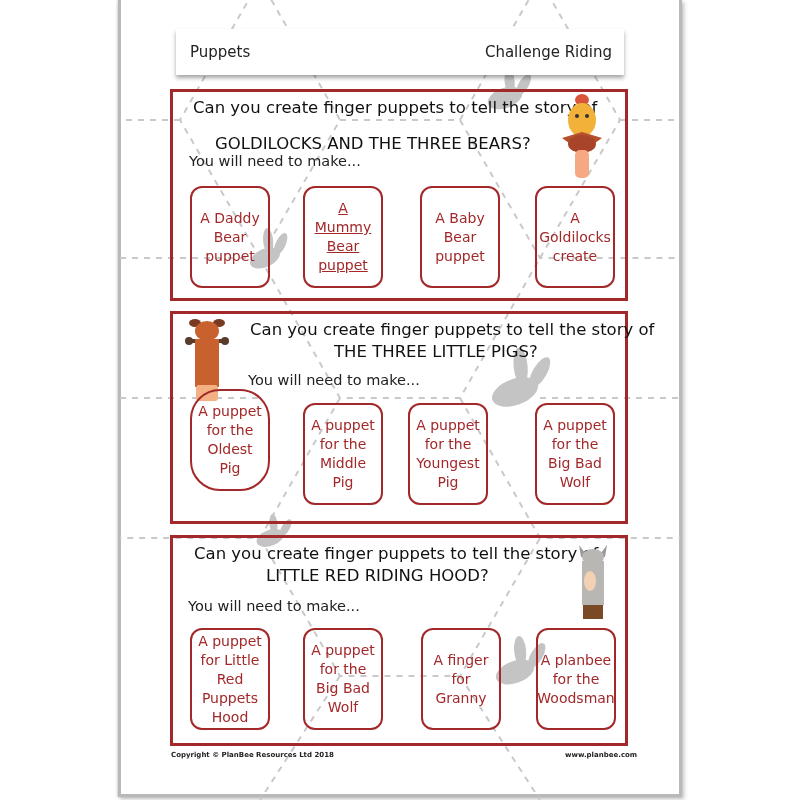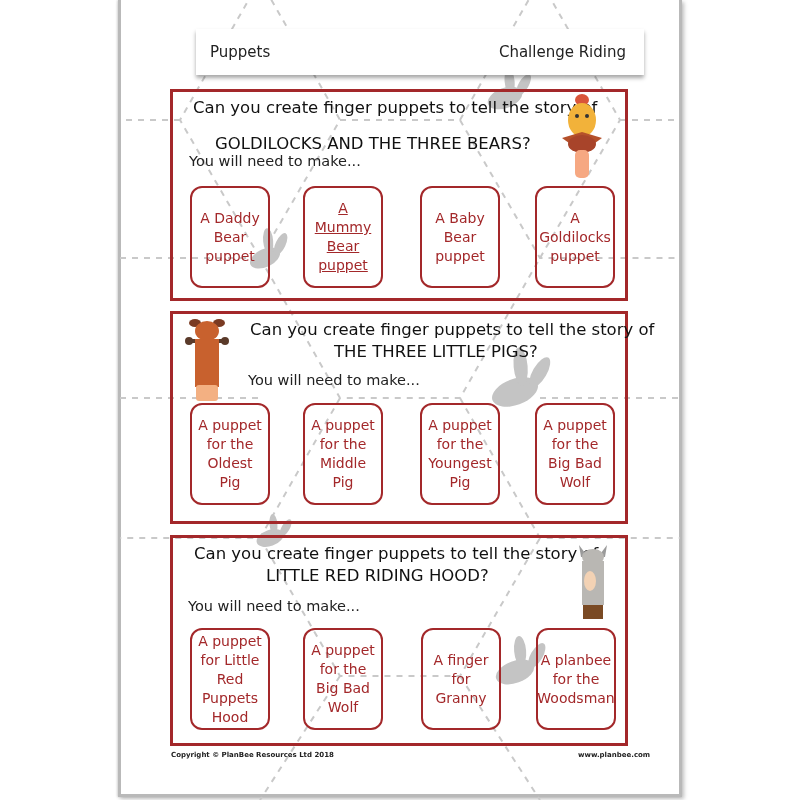--- a/index.html
+++ b/index.html
@@ -12,39 +12,39 @@
       background: #ffffff;
       border-left: 3px solid #b9b9b9; border-right: 3px solid #b9b9b9; border-bottom: 3px solid #b9b9b9;
       box-shadow: 2px 2px 4px rgba(0,0,0,0.25), -1px 0 2px rgba(0,0,0,0.15);
       box-sizing: border-box;
     }
     .watermark { position: absolute; left: 0; top: 0; width: 800px; height: 800px; pointer-events: none; }
     .header {
       position: absolute; left: 176px; top: 29px; width: 448px; height: 46px;
       background: #fff; box-shadow: 0 3px 4px rgba(0,0,0,0.35);
       display: flex; justify-content: space-between; align-items: center;
-      padding: 0 18px 0 14px; box-sizing: border-box;
-      font-size: 15px; color: #222; margin-left: 20px;
+      padding: 0 12px 0 14px; box-sizing: border-box;
+      font-size: 15px; color: #222;
     }
     .panel {
       position: absolute; left: 170px; width: 458px;
       border: 3px solid #a3282a; box-sizing: border-box; background: transparent;
     }
     .q { position: absolute; color: #111; font-size: 16.5px; line-height: 20px; white-space: nowrap; }
     .need { position: absolute; font-size: 14.5px; color: #222; white-space: nowrap; }
     .card {
       position: absolute; width: 80px; height: 102px;
       border: 2px solid #a3282a; border-radius: 12px; box-sizing: border-box;
       display: flex; align-items: center; justify-content: center; text-align: center;
       color: #a3282a; font-size: 14px; line-height: 19px; padding: 2px 3px;
     }
     .puppet { position: absolute; }
     .footer-l, .footer-r { position: absolute; top: 751px; font-size: 7px; font-weight: bold; color: #222; }
     .footer-l { left: 171px; }
-    .footer-r { left: 578px; }
+    .footer-r { left: 565px; }
   </style>
 </head>
 <body>
 
 <div class="sheet"></div>
 
 <svg class="watermark" viewBox="0 0 800 800">
   <g stroke="#c9c9c9" stroke-width="2" stroke-dasharray="6,6" fill="none">
     <polyline points="120,258 260,258 340,120 260,-20"></polyline>
     <polyline points="340,120 460,120 540,-20"></polyline>
@@ -106,39 +106,39 @@
   <ellipse cx="24" cy="28" rx="14" ry="17" fill="#f2b23a"></ellipse>
   <circle cx="19" cy="24" r="2" fill="#333"></circle>
     <circle cx="29" cy="24" r="2" fill="#333"></circle>
   <polygon points="4,46 24,40 44,46 30,56 18,56" fill="#b5502a"></polygon>
   <ellipse cx="24" cy="52" rx="14" ry="9" fill="#a8442a"></ellipse>
   <rect x="17" y="58" width="14" height="28" rx="5" fill="#f6a882"></rect>
 </svg>
 <div class="card" style="left:190px;top:186px;">A Daddy Bear puppet</div>
 <div class="card" style="left:303px;top:186px;text-decoration:underline;">A Mummy Bear puppet</div>
 <div class="card" style="left:420px;top:186px;">A Baby Bear puppet</div>
-<div class="card" style="left:535px;top:186px;">A Goldilocks puppet</div>
+<div class="card" style="left:535px;top:186px;">A Goldilocks create</div>
 
 <div class="panel" style="top:311px;height:213px;"></div>
 <div class="q" style="left:250px;top:320px;">Can you create finger puppets to tell the story of</div>
 <div class="q" style="left:334px;top:342px;">THE THREE LITTLE PIGS?</div>
 <div class="need" style="left:248px;top:372px;">You will need to make...</div>
 <svg class="puppet" style="left:185px;top:315px;" width="44" height="90" viewBox="0 0 44 90">
   <ellipse cx="10" cy="8" rx="6" ry="4" fill="#7a3a22"></ellipse>
   <ellipse cx="34" cy="8" rx="6" ry="4" fill="#7a3a22"></ellipse>
   <ellipse cx="22" cy="16" rx="12" ry="10" fill="#c8612e"></ellipse>
   <rect x="4" y="24" width="36" height="4" fill="#5a3a2a"></rect>
   <circle cx="4" cy="26" r="4" fill="#5a3a2a"></circle>
     <circle cx="40" cy="26" r="4" fill="#5a3a2a"></circle>
   <rect x="10" y="24" width="24" height="48" fill="#c8612e"></rect>
   <rect x="11" y="70" width="22" height="16" rx="3" fill="#f3b082"></rect>
 </svg>
-<div class="card" style="left:190px;top:403px;">A puppet for the Oldest Pig</div>
+<div class="card" style="left:190px;top:389px;border-radius:30px;">A puppet for the Oldest Pig</div>
 <div class="card" style="left:303px;top:403px;">A puppet for the Middle Pig</div>
-<div class="card" style="left:420px;top:403px;">A puppet for the Youngest Pig</div>
+<div class="card" style="left:408px;top:403px;">A puppet for the Youngest Pig</div>
 <div class="card" style="left:535px;top:403px;">A puppet for the Big Bad Wolf</div>
 
 <div class="panel" style="top:535px;height:211px;"></div>
 <div class="q" style="left:194px;top:544px;">Can you create finger puppets to tell the story of</div>
 <div class="q" style="left:266px;top:566px;">LITTLE RED RIDING HOOD?</div>
 <div class="need" style="left:188px;top:598px;">You will need to make...</div>
 <svg class="puppet" style="left:575px;top:543px;" width="36" height="80" viewBox="0 0 36 80">
   <polygon points="4,2 10,10 26,10 32,2 30,14 6,14" fill="#9a9a9a"></polygon>
   <ellipse cx="18" cy="14" rx="11" ry="8" fill="#b9b7b3"></ellipse>
   <rect x="7" y="18" width="22" height="44" fill="#b9b7b3"></rect>

